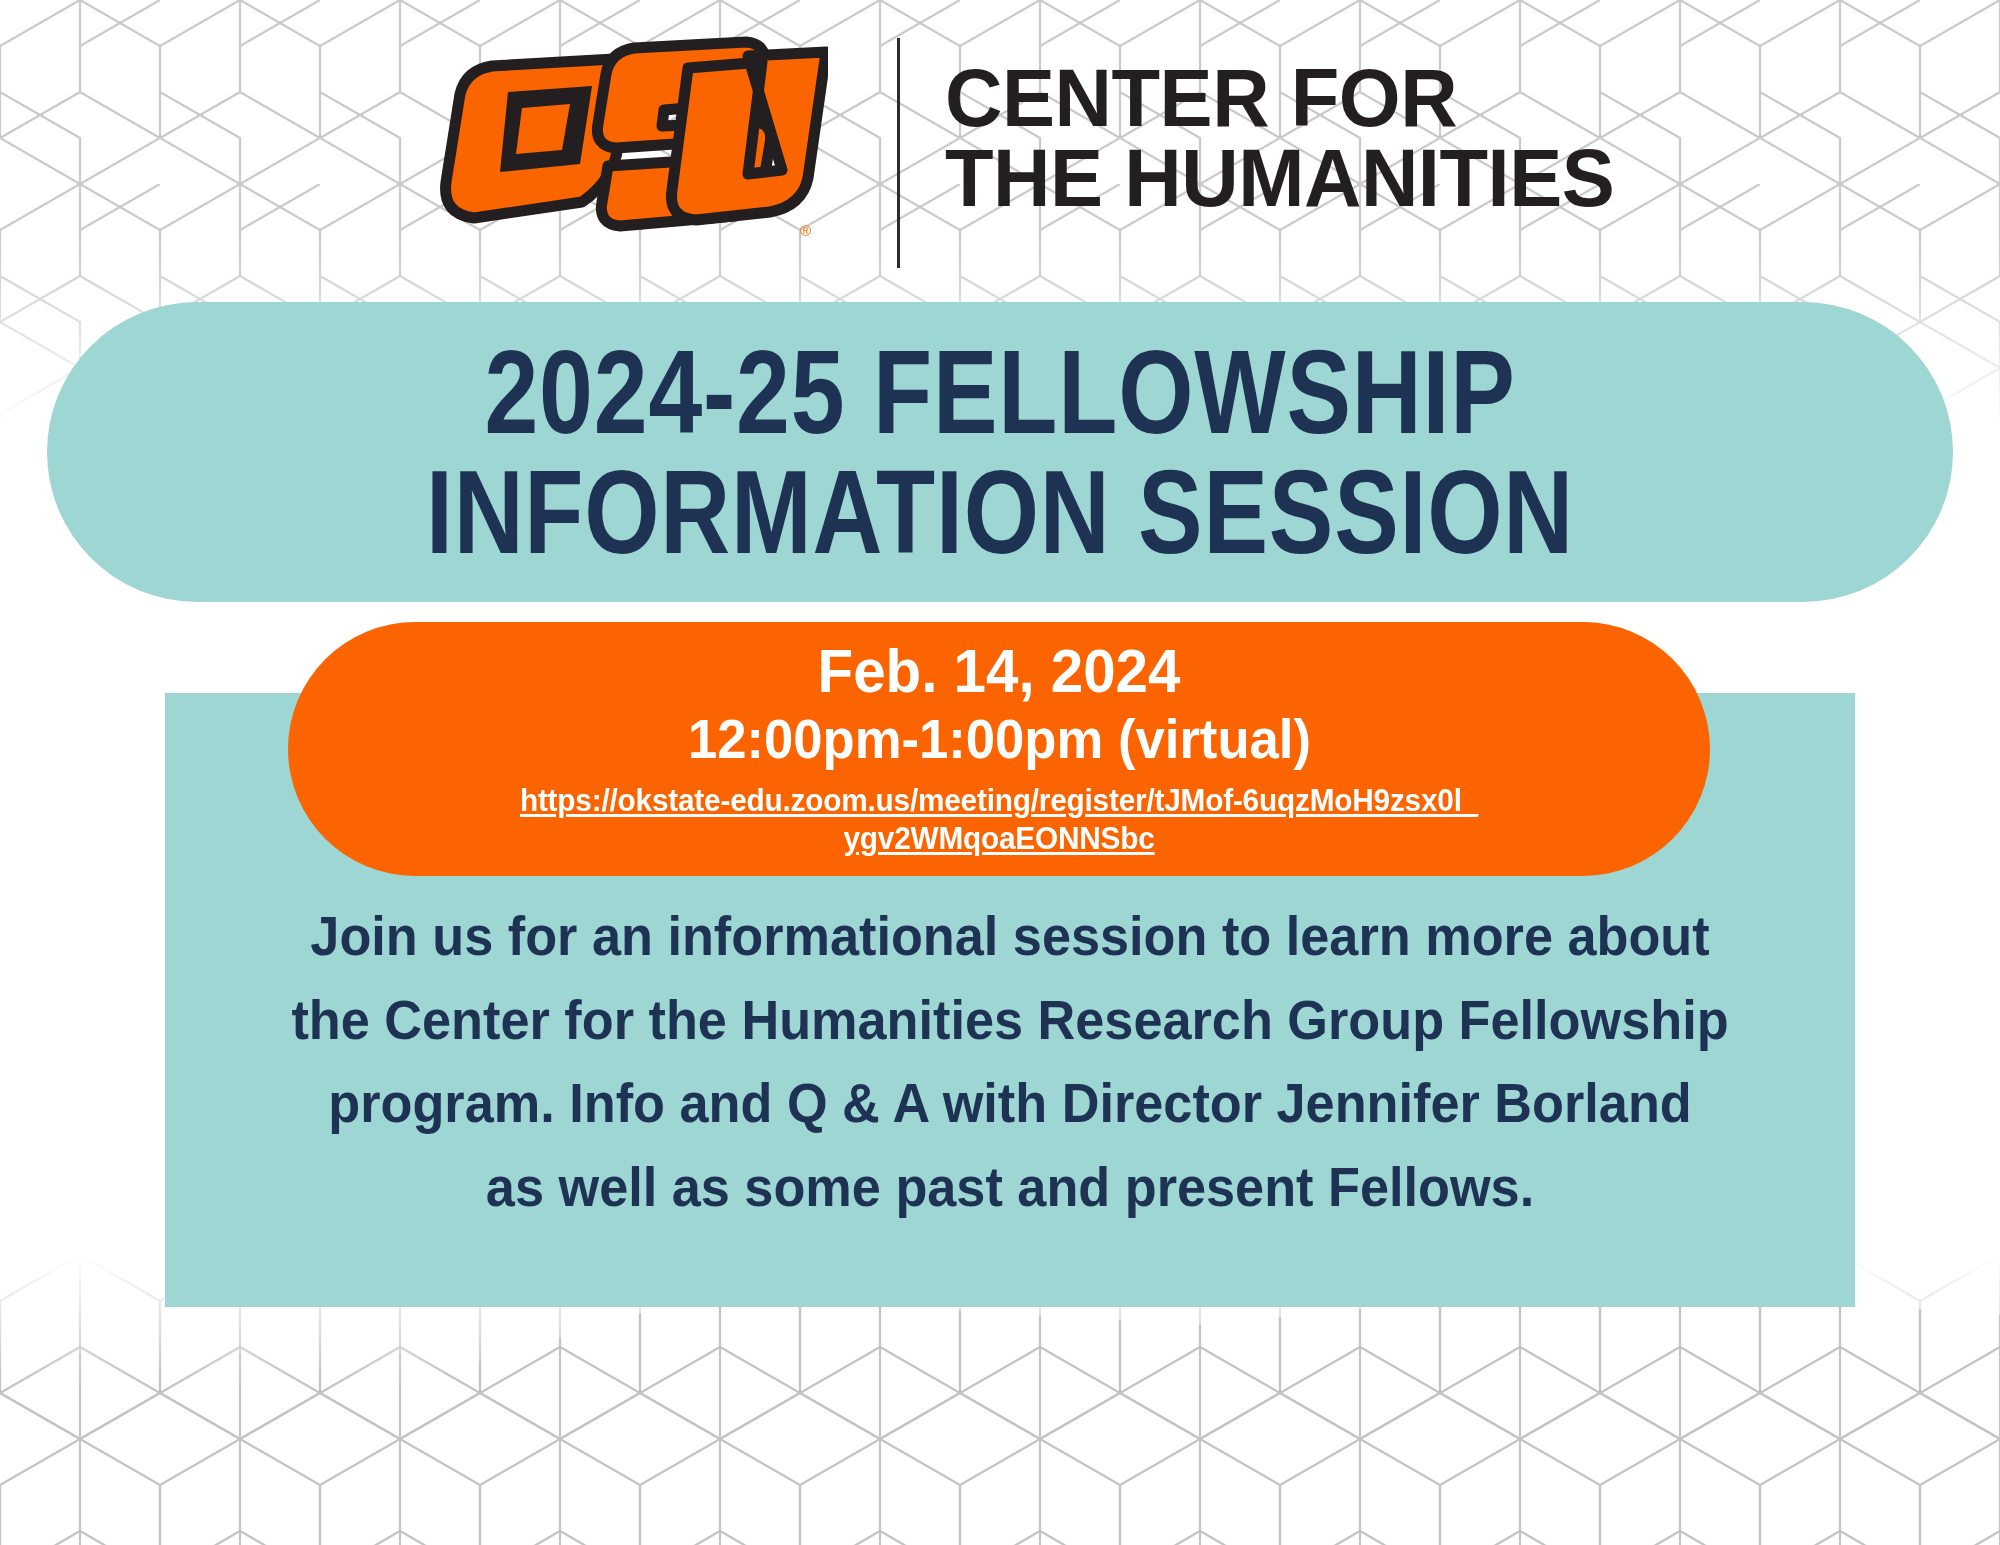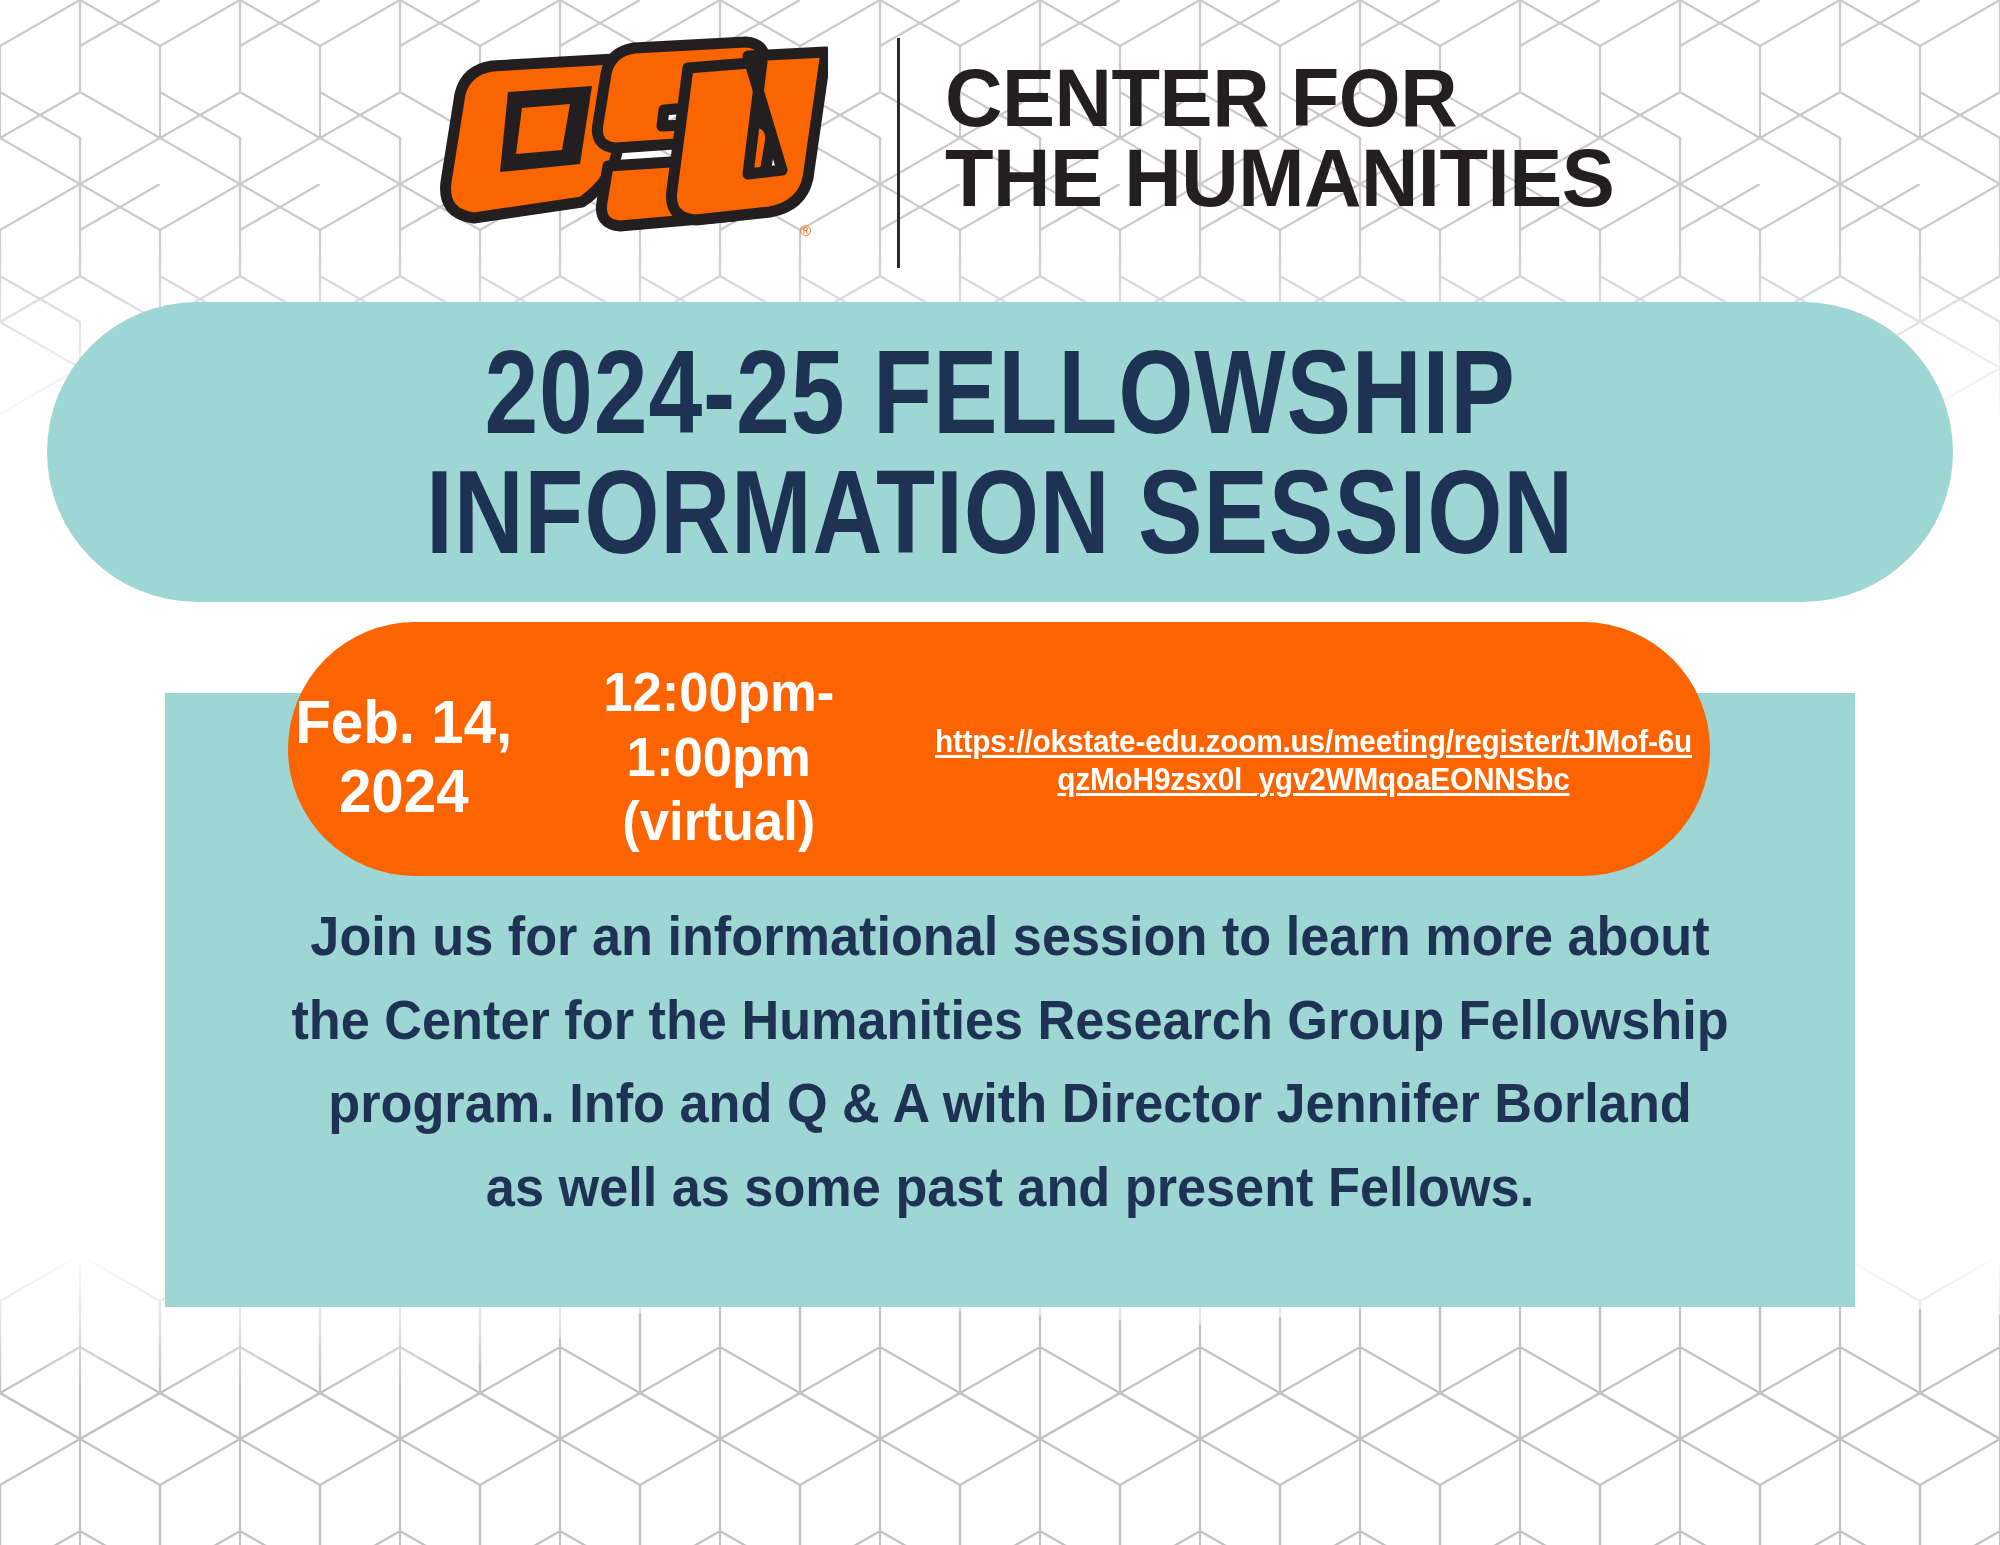--- a/index.html
+++ b/index.html
@@ -99,21 +99,21 @@
     left: 288px; top: 622px;
     width: 1422px; height: 254px;
     background: #fb6400;
     border-radius: 127px;
   }
   #date-content {
     position: absolute;
     left: 288px; top: 622px;
     width: 1422px; height: 254px;
     display: flex;
-    flex-direction: row;
+    flex-direction: column;
     align-items: center;
     justify-content: flex-start;
     padding-top: 14px;
     box-sizing: border-box;
     color: #ffffff;
     text-align: center;
   }
   #date-line {
     font-family: "Liberation Sans Narrow", "Liberation Sans", sans-serif;
     font-weight: 700;

